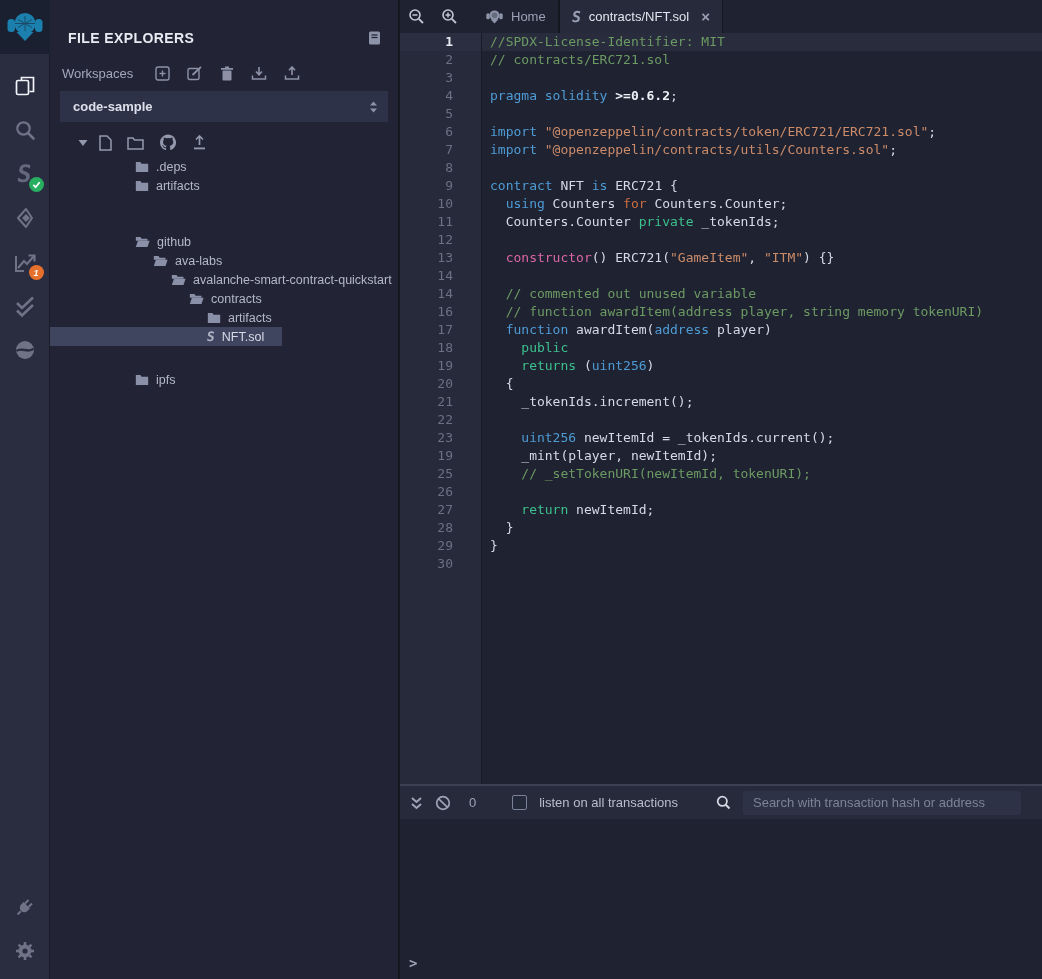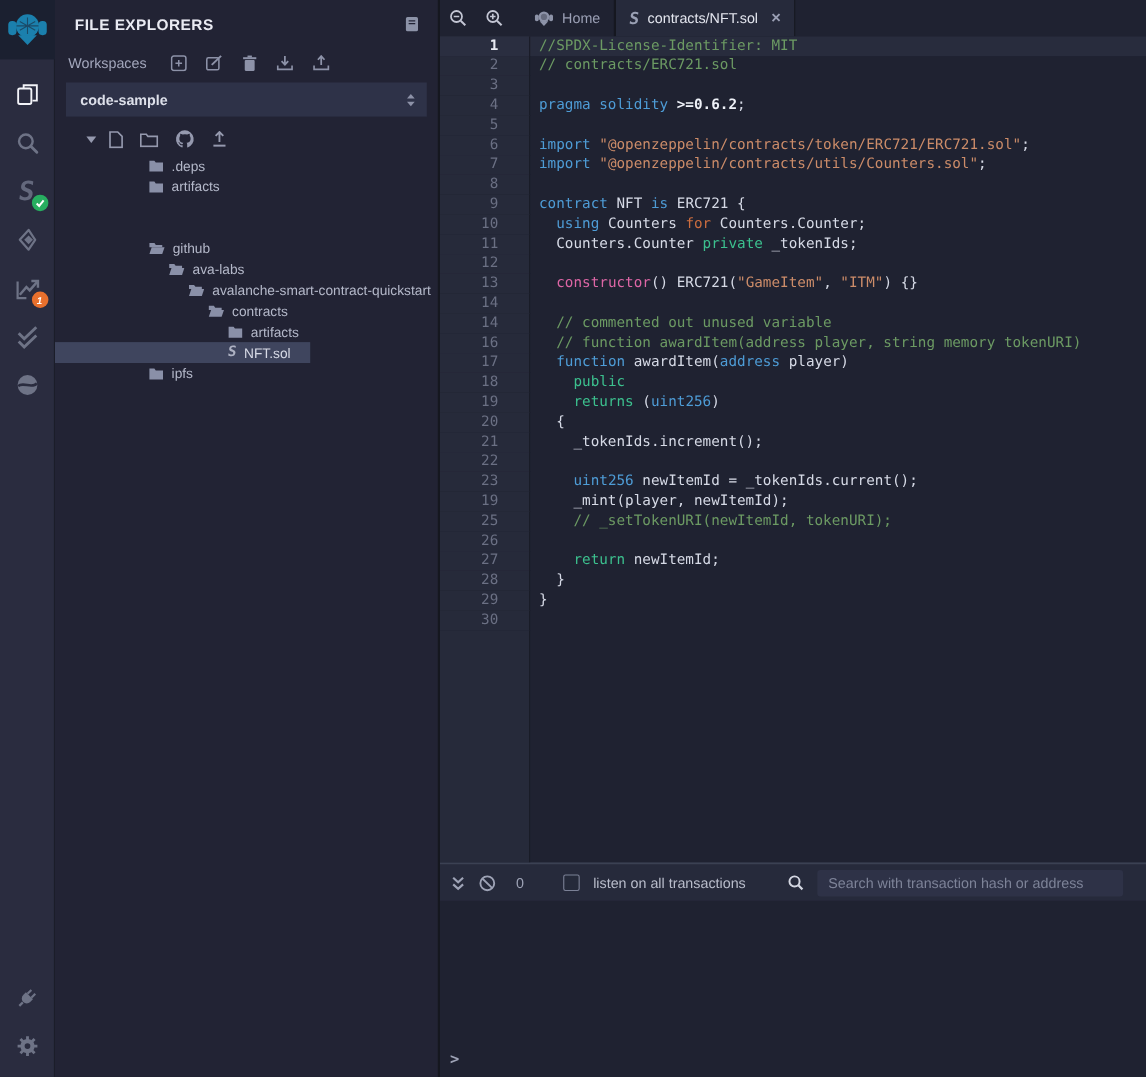--- a/index.html
+++ b/index.html
@@ -18,21 +18,21 @@
     display:flex; align-items:center; justify-content:center; font-size:9px; color:#fff;
     font-style:italic; font-weight:bold; }
   .icon-white { color:#f2f3f8; }
   .s-glyph { font-family:"DejaVu Sans Mono", monospace; font-weight:bold; font-size:19px;
     color:#7d8296; transform:skewX(-8deg); }
 
   
   .sidepanel { width:350px; background:#222334; flex-shrink:0; display:flex; flex-direction:column;
     border-right:2px solid #15171f; color:#b6bac9; }
   .sp-header { display:flex; align-items:center; justify-content:space-between;
-    padding:14px 16px 10px 18px; }
+    padding:14px 16px 10px 18px;margin-top:16px; }
   .sp-title { font-size:14px; font-weight:700; color:#e9eaf2; letter-spacing:.4px; }
   .ws-row { display:flex; align-items:flex-end; padding:10px 16px 6px 12px; }
   .ws-label { font-size:13px; color:#a3a7bc; margin-right:22px; }
   .ws-icons { display:flex; gap:17px; color:#8d92a8; }
   .ws-icons span { cursor:pointer; display:flex; }
   .ws-select { margin:4px 10px 0 10px; height:31px; background:#2e3248; display:flex;
     align-items:center; justify-content:space-between; padding:0 10px 0 13px; cursor:pointer; }
   .ws-select-label { font-size:13px; font-weight:600; color:#dde0ea; }
   .tree-toolbar { display:flex; align-items:center; gap:15px; padding:12px 0 4px 28px;
     color:#9599ae; }
@@ -341,21 +341,21 @@
             </svg>
           </span>
           <span>artifacts</span>
         </div>
         <div class="tree-row sel" style="padding-left: 157px;">
           <span class="t-ic">
             <span class="s-glyph" style="font-size:13px;color:#aeb2c3;">S</span>
           </span>
           <span>NFT.sol</span>
         </div>
-        <div class="tree-row" style="padding-left: 85px;">
+        <div class="tree-row" style="padding-left: 85px; margin-top: 24px;">
           <span class="t-ic">
             <svg width="14" height="12" viewBox="0 0 17 14">
               <path d="M1 1 h5.5 l1.5 2 H16 v10 H1 Z" fill="#8a90a8"></path>
             </svg>
           </span>
           <span>ipfs</span>
         </div>
       </div>
   </section>
 

